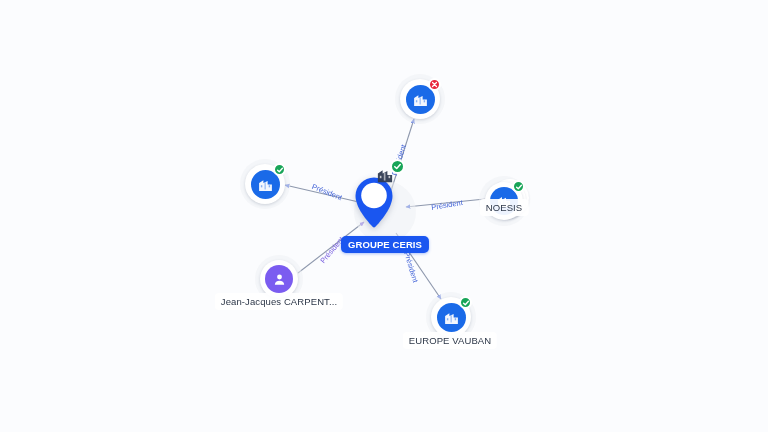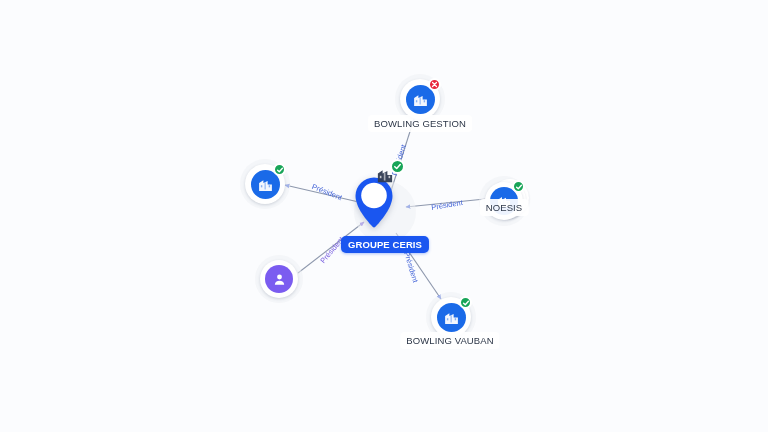--- a/index.html
+++ b/index.html
@@ -121,21 +121,20 @@
           <rect x="16.5" y="13" width="2" height="3" fill="#1a6ae8" opacity=".5"></rect>
         </svg>
       </div>
       <div class="badge" style="width:13px;height:13px;background:#e8273d;right:-1px;top:-1px;">
         <svg width="7" height="7" viewBox="0 0 10 10" stroke="#fff" stroke-width="1.8" stroke-linecap="round">
           <path d="M2.2 2.2 L7.8 7.8 M7.8 2.2 L2.2 7.8"></path>
         </svg>
       </div>
     </div>
   </div>
-  <div class="label" style="left:420px;top:115px;">BOWLING GESTION</div>
 
   <div class="node" style="left:504px;top:201px;">
     <div class="halo" style="width:50px;height:50px;"></div>
     <div class="stack" style="width:38px;height:38px;left:6px;top:-3px;"></div>
     <div class="stack" style="width:38px;height:38px;left:3px;top:-1px;"></div>
     <div class="disc" style="width:38px;height:38px;">
       <div class="inner" style="width:28px;height:28px;background:#1a6ae8;">
         <svg width="16" height="16" viewBox="0 0 24 24" fill="#ffffff">
           <path d="M3 21V10l6-4v4l6-3v5h6v9H3z" opacity=".95"></path>
           <rect x="10.5" y="9" width="2.1" height="10" fill="#1a6ae8" opacity=".35"></rect>
@@ -175,40 +174,41 @@
     <div class="halo" style="width:48px;height:48px;"></div>
     <div class="disc" style="width:38px;height:38px;">
       <div class="inner" style="width:28px;height:28px;background:#7b5cf0;">
         <svg width="15" height="15" viewBox="0 0 24 24" fill="#ffffff">
           <circle cx="12" cy="8" r="3.9"></circle>
           <path d="M4.5 20.5c0-4.2 3.4-6.6 7.5-6.6s7.5 2.4 7.5 6.6z"></path>
         </svg>
       </div>
     </div>
   </div>
+  <div class="label" style="left:279px;top:293px;">Jean-Jacques CARPENT...</div>
 
   <div class="node" style="left:451px;top:317px;">
     <div class="halo" style="width:50px;height:50px;"></div>
     <div class="disc" style="width:40px;height:40px;">
       <div class="inner" style="width:29px;height:29px;background:#1a6ae8;">
         <svg width="17" height="17" viewBox="0 0 24 24" fill="#ffffff">
           <path d="M3 21V10l6-4v4l6-3v5h6v9H3z" opacity=".95"></path>
           <rect x="10.5" y="9" width="2.1" height="10" fill="#1a6ae8" opacity=".35"></rect>
           <rect x="5.5" y="13" width="2" height="3" fill="#1a6ae8" opacity=".5"></rect>
           <rect x="16.5" y="13" width="2" height="3" fill="#1a6ae8" opacity=".5"></rect>
         </svg>
       </div>
       <div class="badge" style="width:13px;height:13px;background:#18a558;right:-1px;top:-1px;">
         <svg width="8" height="8" viewBox="0 0 10 10" stroke="#fff" stroke-width="1.7" fill="none" stroke-linecap="round" stroke-linejoin="round">
           <path d="M2 5.2 L4.1 7.2 L8 2.9"></path>
         </svg>
       </div>
     </div>
   </div>
-  <div class="label" style="left:450px;top:332px;">BOWLING VAUBAN</div>
+  <div class="label" style="left:450px;top:332px;">EUROPE VAUBAN</div>
 
   <div class="node" style="left:385px;top:212px;">
     <div class="halo" style="width:62px;height:62px;"></div>
     <div class="pin-wrap">
       <svg class="pin-svg" width="44" height="56" viewBox="0 0 44 56" style="margin:-18px 0 0 -22px;">
         <path d="M22 2.5C11.8 2.5 3.5 10.8 3.5 21c0 13.2 15.7 29.3 17.1 30.7a2 2 0 0 0 2.8 0C24.8 50.3 40.5 34.2 40.5 21 40.5 10.8 32.2 2.5 22 2.5z" fill="#1a56f0"></path>
         <circle cx="22" cy="20.5" r="12.8" fill="#ffffff"></circle>
       </svg>
       <div class="pin-icon" style="margin:-18px 0 0 0;">
         <svg width="19" height="19" viewBox="0 0 24 24" fill="#2f3b52">

